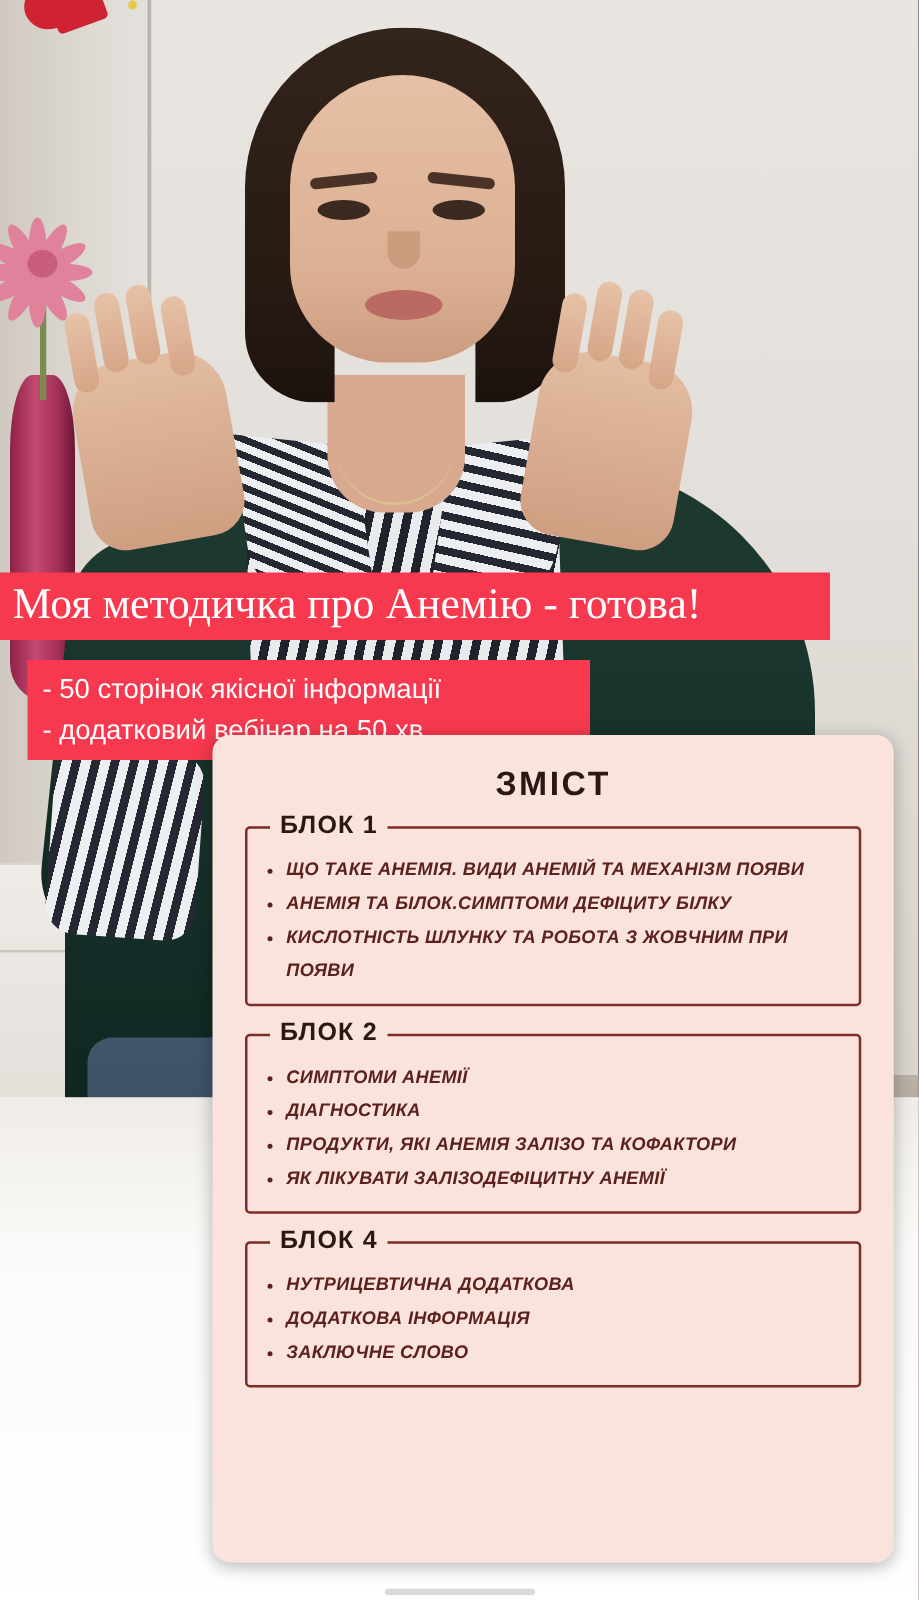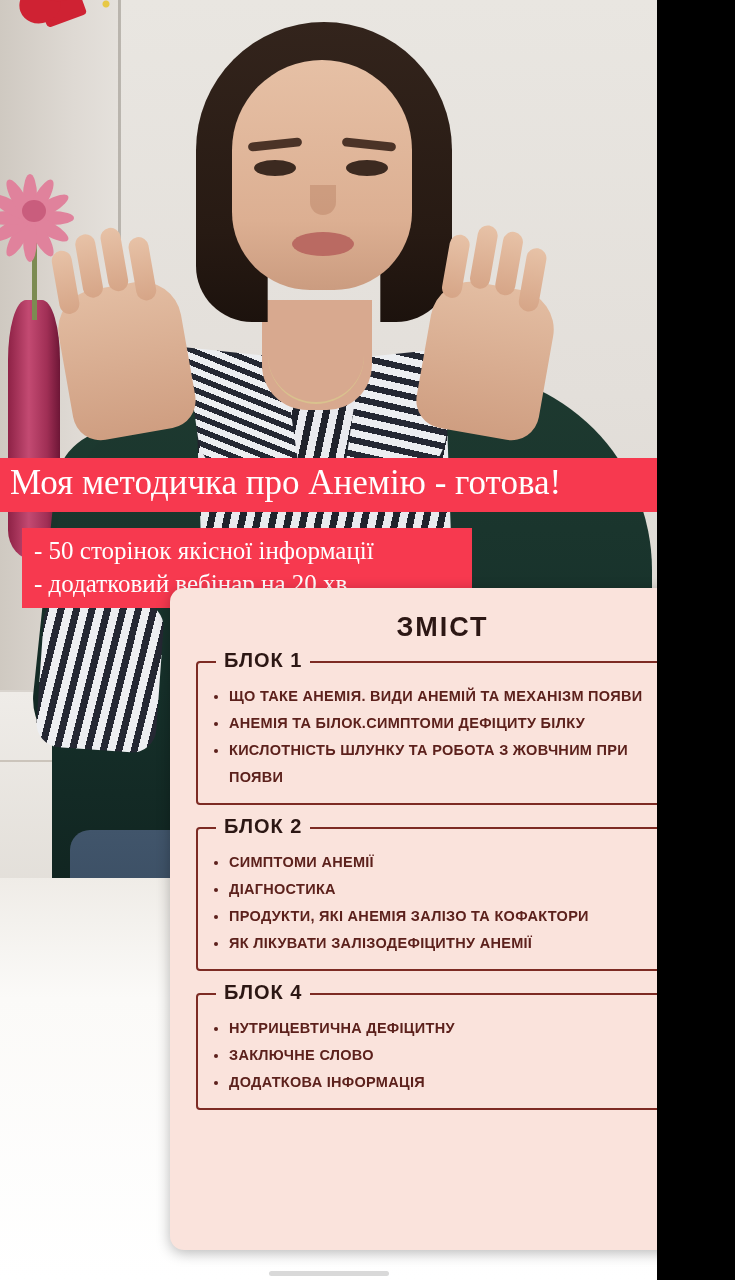--- a/index.html
+++ b/index.html
@@ -5,21 +5,21 @@
   html, body {
     margin: 0;
     padding: 0;
     background: #000;
   }
   body {
     font-family: "Liberation Sans", sans-serif;
   }
   .screen {
     position: relative;
-    width: 657px;
+    width: 735px;
     height: 1280px;
     overflow: hidden;
     background: #f9a8d4;
   }
 
   
   .photo {
     position: absolute;
     left: 0; top: 0;
     width: 735px;
@@ -253,22 +253,22 @@
     position: absolute;
     left: 22px; top: 528px;
     width: 450px;
     background: #f7394f;
     padding: 6px 12px 8px 12px;
     box-sizing: border-box;
   }
   .caption-sub span {
     display: block;
     color: #ffffff;
-    font-family: Liberation Serif, serif;
-    font-size: 25px;
+    font-family: Liberation Sans, sans-serif;
+    font-size: 22px;
     line-height: 33px;
     white-space: nowrap;
   }
 
   
   .contents-card {
     position: absolute;
     left: 170px; top: 588px;
     width: 545px;
     height: 662px;
@@ -301,20 +301,21 @@
     padding: 0 8px;
     color: #2c1714;
     font-size: 20px;
     font-weight: bold;
     letter-spacing: 1px;
   }
   .bullets {
     list-style: none;
     margin: 0;
     padding: 0;
+    font-style: italic;
   }
   .bullets li {
     position: relative;
     padding-left: 17px;
     color: #5c211c;
     font-size: 14.5px;
     font-weight: bold;
     line-height: 27px;
     letter-spacing: .3px;
   }
@@ -411,21 +412,21 @@
   <div class="top-sticker">
     <div class="heart"></div>
     <div class="heart-dots"></div>
   </div>
 
   <div class="caption-main">
     <span>Моя методичка про Анемію - готова!</span>
   </div>
   <div class="caption-sub">
     <span>- 50 сторінок якісної інформації</span>
-    <span>- додатковий вебінар на 20 хв</span>
+    <span>- додатковий вебінар на 50 хв</span>
   </div>
 
   <div class="contents-card">
     <div class="contents-title">ЗМІСТ</div>
 
     <div class="block">
       <div class="block-label">БЛОК 1</div>
       <ul class="bullets">
         <li>ЩО ТАКЕ АНЕМІЯ. ВИДИ АНЕМІЙ ТА МЕХАНІЗМ ПОЯВИ</li>
         <li>АНЕМІЯ ТА БІЛОК.СИМПТОМИ ДЕФІЦИТУ БІЛКУ</li>
@@ -439,21 +440,21 @@
         <li>СИМПТОМИ АНЕМІЇ</li>
         <li>ДІАГНОСТИКА</li>
         <li>ПРОДУКТИ, ЯКІ АНЕМІЯ ЗАЛІЗО ТА КОФАКТОРИ</li>
         <li>ЯК ЛІКУВАТИ ЗАЛІЗОДЕФІЦИТНУ АНЕМІЇ</li>
       </ul>
     </div>
 
     <div class="block">
       <div class="block-label">БЛОК 4</div>
       <ul class="bullets">
-        <li>НУТРИЦЕВТИЧНА ДЕФІЦИТНУ</li>
+        <li>НУТРИЦЕВТИЧНА ДОДАТКОВА</li>
+        <li>ДОДАТКОВА ІНФОРМАЦІЯ</li>
         <li>ЗАКЛЮЧНЕ СЛОВО</li>
-        <li>ДОДАТКОВА ІНФОРМАЦІЯ</li>
       </ul>
     </div>
   </div>
 
   <div class="home-indicator"></div>
 </div>
 
 </body></html>

